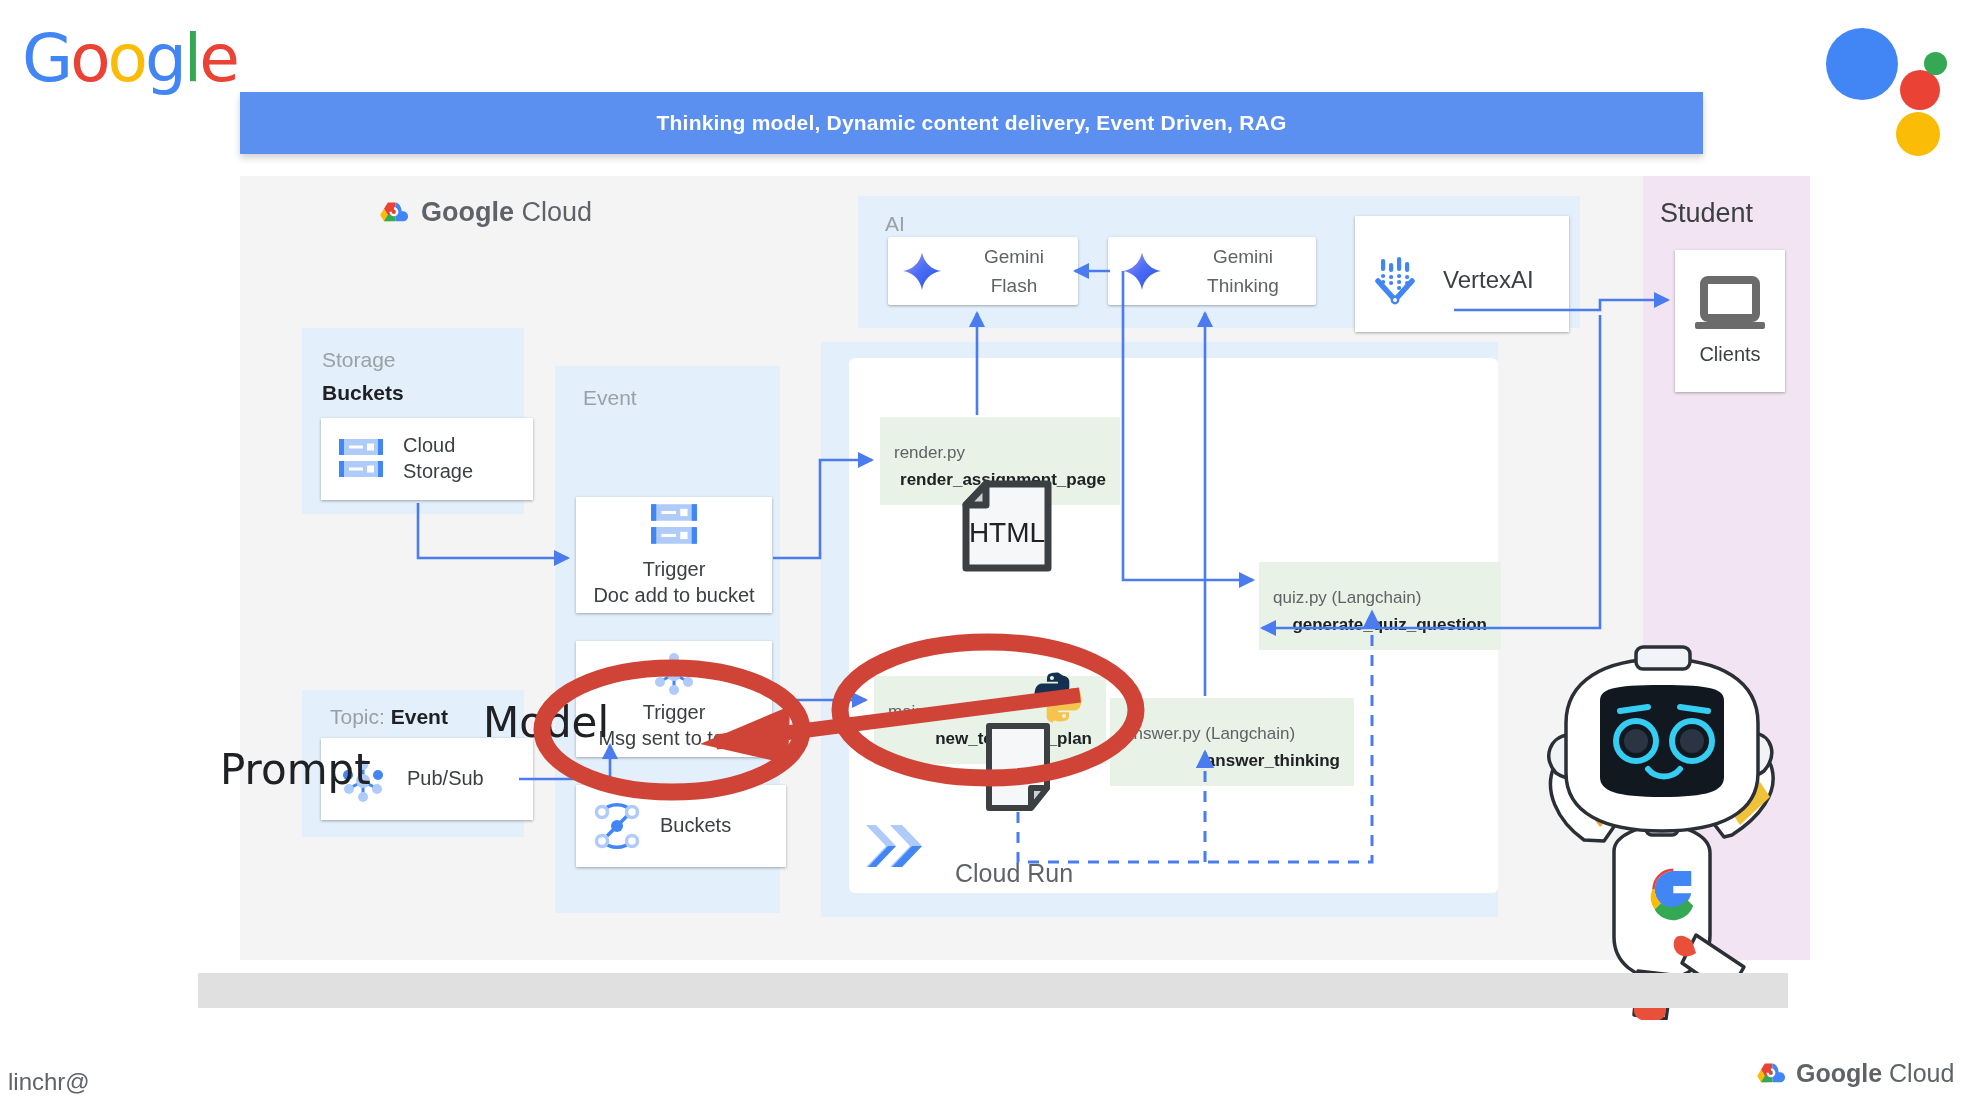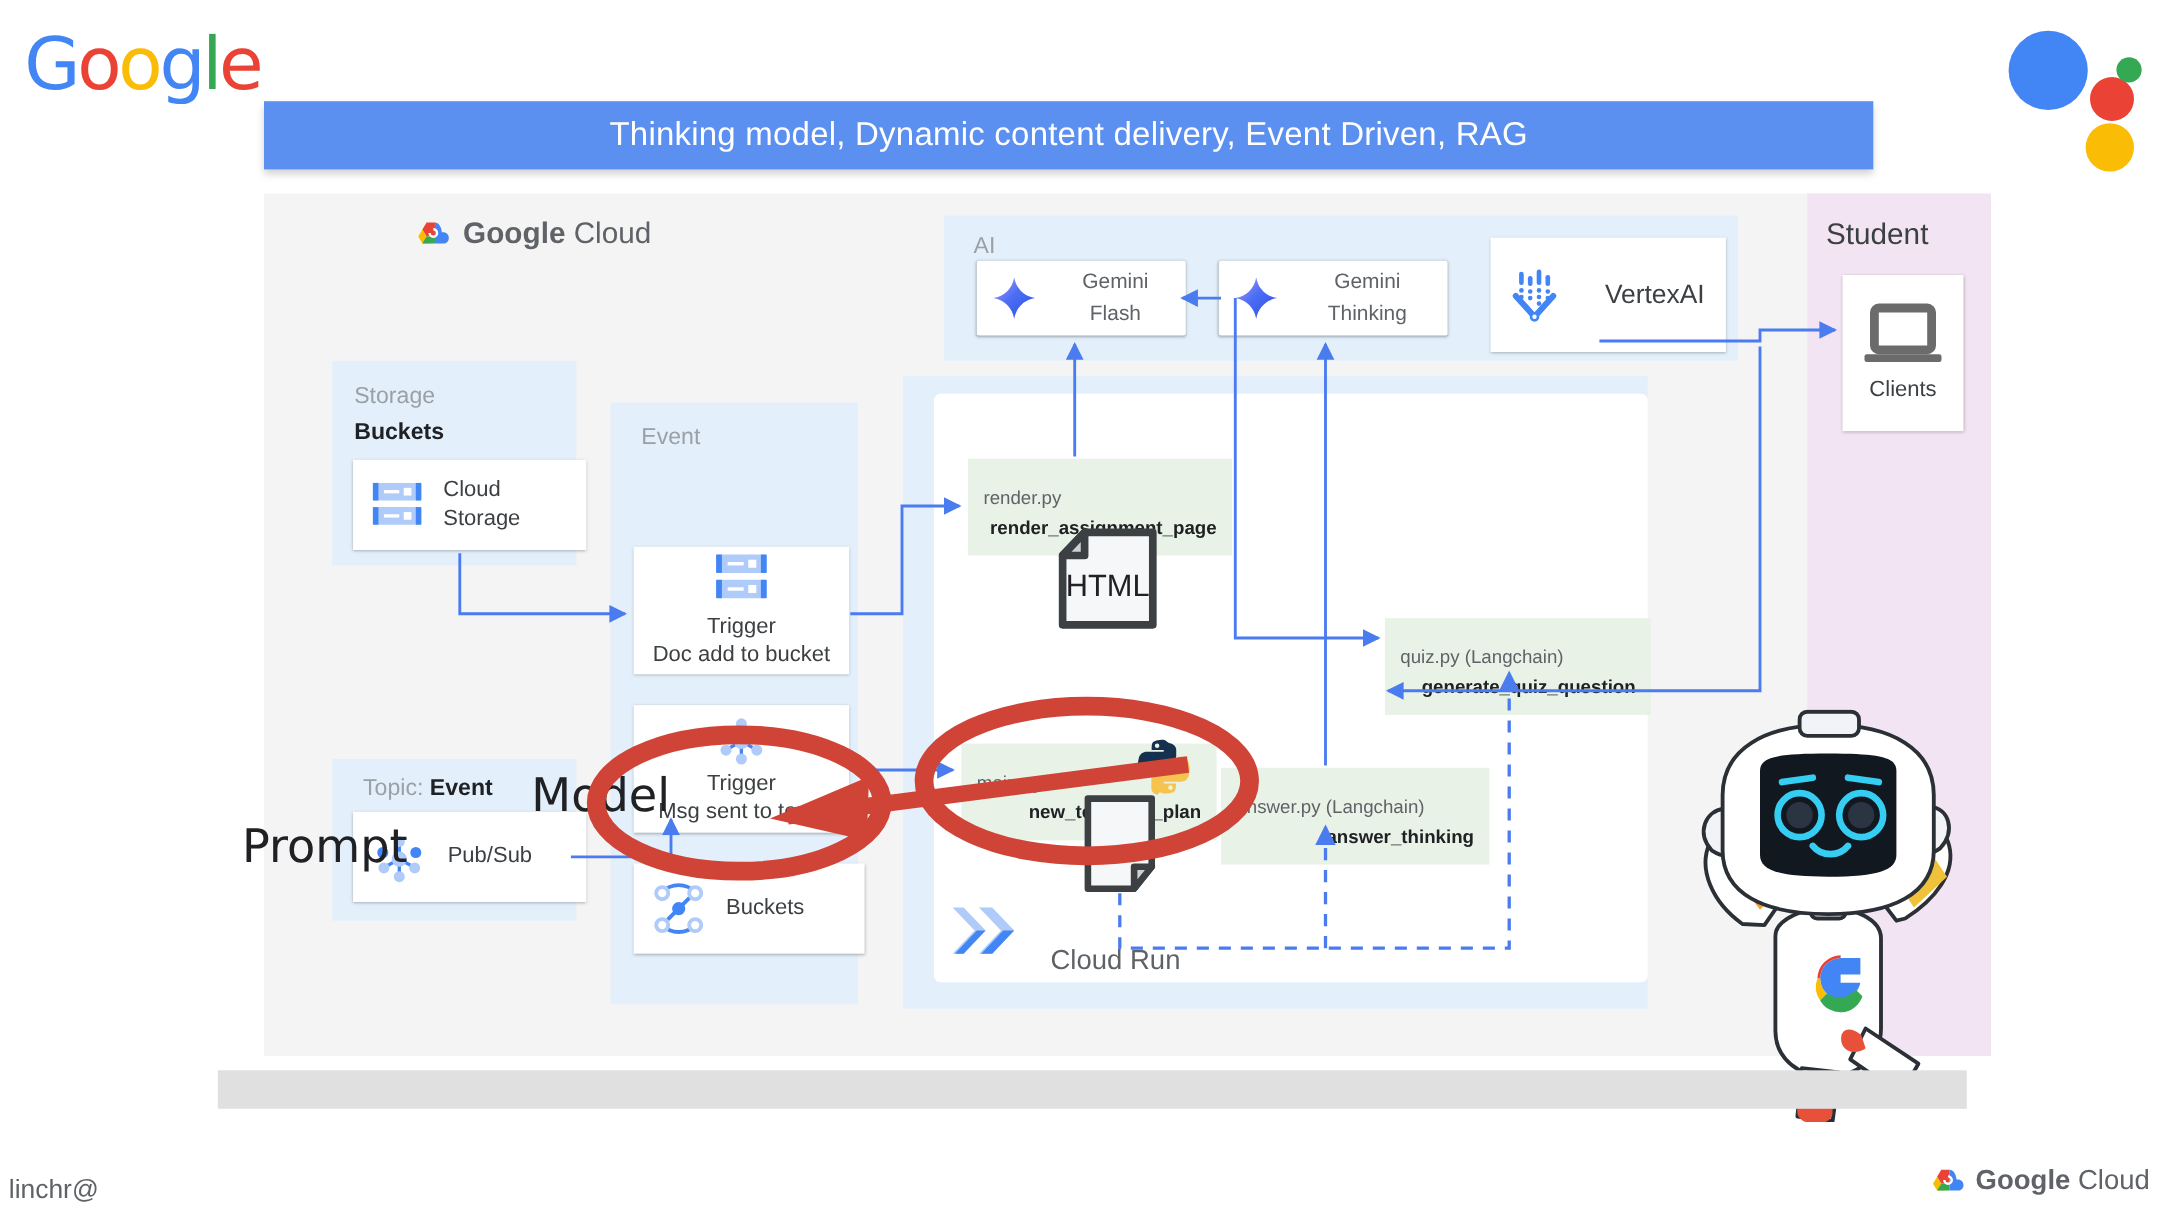--- a/index.html
+++ b/index.html
@@ -35,21 +35,21 @@
   #assistant-dots .dot { position: absolute; border-radius: 50%; }
 
   
   #title-banner {
     left: 240px; top: 92px; width: 1463px; height: 62px;
     background: #5b8ff0;
     box-shadow: 0 4px 7px rgba(0,0,0,0.18);
     display: flex; align-items: center; justify-content: center;
   }
   #title-banner .t {
-    color: #ffffff; font-size: 30px; font-weight: normal;
+    color: #ffffff; font-size: 21px; font-weight: bold;
     letter-spacing: .2px;
     text-align: right;
   }
 
   
   #canvas-bg {
     left: 240px; top: 176px; width: 1570px; height: 784px;
     background: #f4f4f4;
   }
   #student-panel {
@@ -91,21 +91,21 @@
     display: flex; align-items: center;
   }
   .card .lbl { font-size: 20px; color: #3c4043; line-height: 1.28; }
 
   #card-cloud-storage { left: 321px; top: 418px; width: 196px; height: 82px; padding: 0 0 0 16px; gap: 18px; }
   #card-pubsub        { left: 321px; top: 738px; width: 196px; height: 82px; padding: 0 0 0 16px; gap: 18px; }
   #card-trigger-doc   { left: 576px; top: 497px; width: 196px; height: 116px; flex-direction: column; justify-content: center; }
   #card-trigger-msg   { left: 576px; top: 641px; width: 196px; height: 116px; flex-direction: column; justify-content: center; }
   #card-eventarc      { left: 576px; top: 785px; width: 196px; height: 82px; padding: 0 0 0 14px; gap: 16px; }
   #card-clients       { left: 1675px; top: 250px; width: 110px; height: 142px; flex-direction: column; justify-content: center; gap:6px; }
-  #card-vertexai      { left: 1355px; top: 216px; width: 198px; height: 104px; padding: 0 0 0 16px; gap: 30px; }
+  #card-vertexai      { left: 1355px; top: 216px; width: 198px; height: 104px; padding: 12px 0 0 16px; gap: 14px; }
 
   .card-round { border-radius: 2px; }
   #card-gemini-flash   { left: 888px; top: 237px; width: 178px; height: 68px; padding-left: 12px; gap: 6px; }
   #card-gemini-think   { left: 1108px; top: 237px; width: 196px; height: 68px; padding-left: 12px; gap: 6px; }
   .gemini-txt { font-size: 19px; color: #5f6368; line-height: 1.55; text-align:center; flex:1; }
 
   
   .codebox { background: #e8f2e6; padding: 11px 14px; }
   .codebox .f { font-size: 17px; color: #5f6368; line-height: 1.55; margin-top: 12px; }
   .codebox .fn { font-size: 17px; color: #202124; font-weight: bold; line-height: 1.6; text-align: right; }

